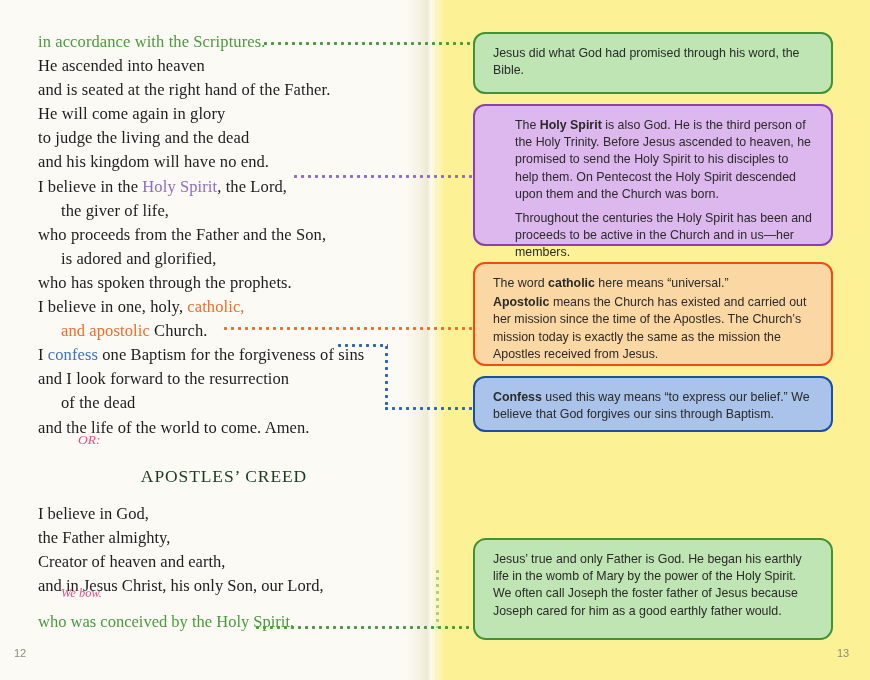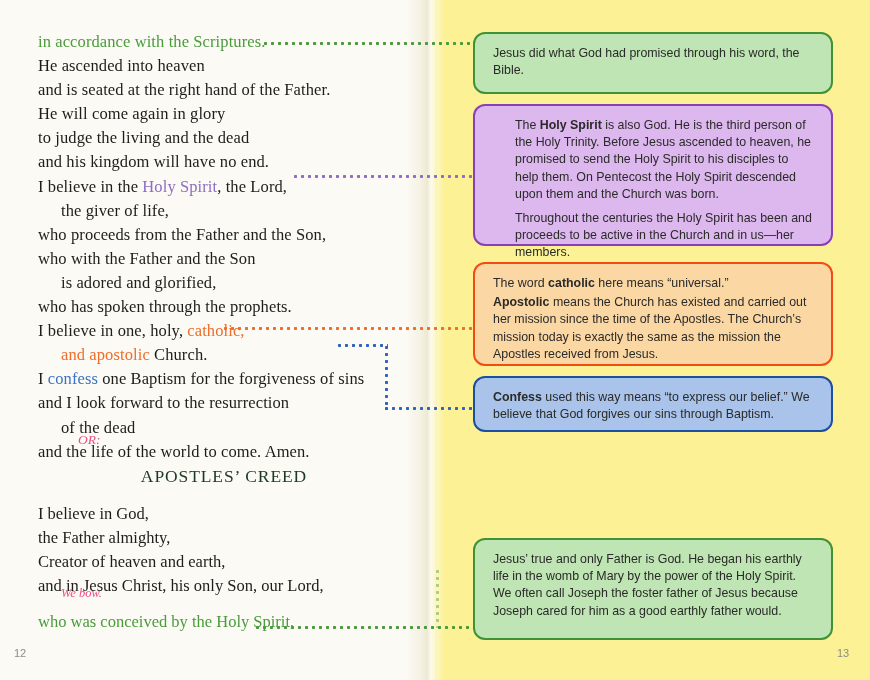--- a/index.html
+++ b/index.html
@@ -138,21 +138,21 @@
 
   .c-green  { background: #bfe5b4; border-color: #3f9236; }
   .c-purple { background: #ddb8ef; border-color: #8b3fb5; }
   .c-orange { background: #fbd7a4; border-color: #f14c14; }
   .c-blue   { background: #a9c3ea; border-color: #1b4fa0; }
 
   #box-scriptures { left: 473px; top: 32px;  width: 360px; height: 62px; }
   #box-holyspirit { left: 473px; top: 104px; width: 360px; height: 142px; padding-left: 40px; }
   #box-catholic   { left: 473px; top: 262px; width: 360px; height: 104px; }
   #box-confess    { left: 473px; top: 376px; width: 360px; height: 56px; }
-  #box-father     { left: 473px; top: 538px; width: 360px; height: 102px; }
+  #box-father     { left: 473px; top: 538px; width: 360px; height: 102px; border-radius: 13px; }
 
   
   .dots-h, .dots-v {
     position: absolute;
   }
   .dots-h {
     height: 3px;
     background-repeat: repeat-x;
     background-size: 7px 3px;
   }
@@ -188,21 +188,20 @@
         <span class="green">in accordance with the Scriptures.</span>
       </div>
       <div class="ln">He ascended into heaven</div>
       <div class="ln">and is seated at the right hand of the Father.</div>
       <div class="ln">He will come again in glory</div>
       <div class="ln">to judge the living and the dead</div>
       <div class="ln">and his kingdom will have no end.</div>
       <div class="ln"><span>I believe in the </span><span class="purple">Holy Spirit</span><span>, the Lord,</span></div>
       <div class="ln ind">the giver of life,</div>
       <div class="ln">who proceeds from the Father and the Son,</div>
-      <div class="ln">who with the Father and the Son</div>
       <div class="ln ind">is adored and glorified,</div>
       <div class="ln">who has spoken through the prophets.</div>
       <div class="ln"><span>I believe in one, holy, </span><span class="orange">catholic,</span></div>
       <div class="ln ind"><span class="orange">and apostolic</span><span> Church.</span></div>
       <div class="ln"><span>I </span><span class="blue">confess</span><span> one Baptism for the forgiveness of sins</span></div>
       <div class="ln">and I look forward to the resurrection</div>
       <div class="ln ind">of the dead</div>
       <div class="ln">and the life of the world to come. Amen.</div>
     </div>
 

